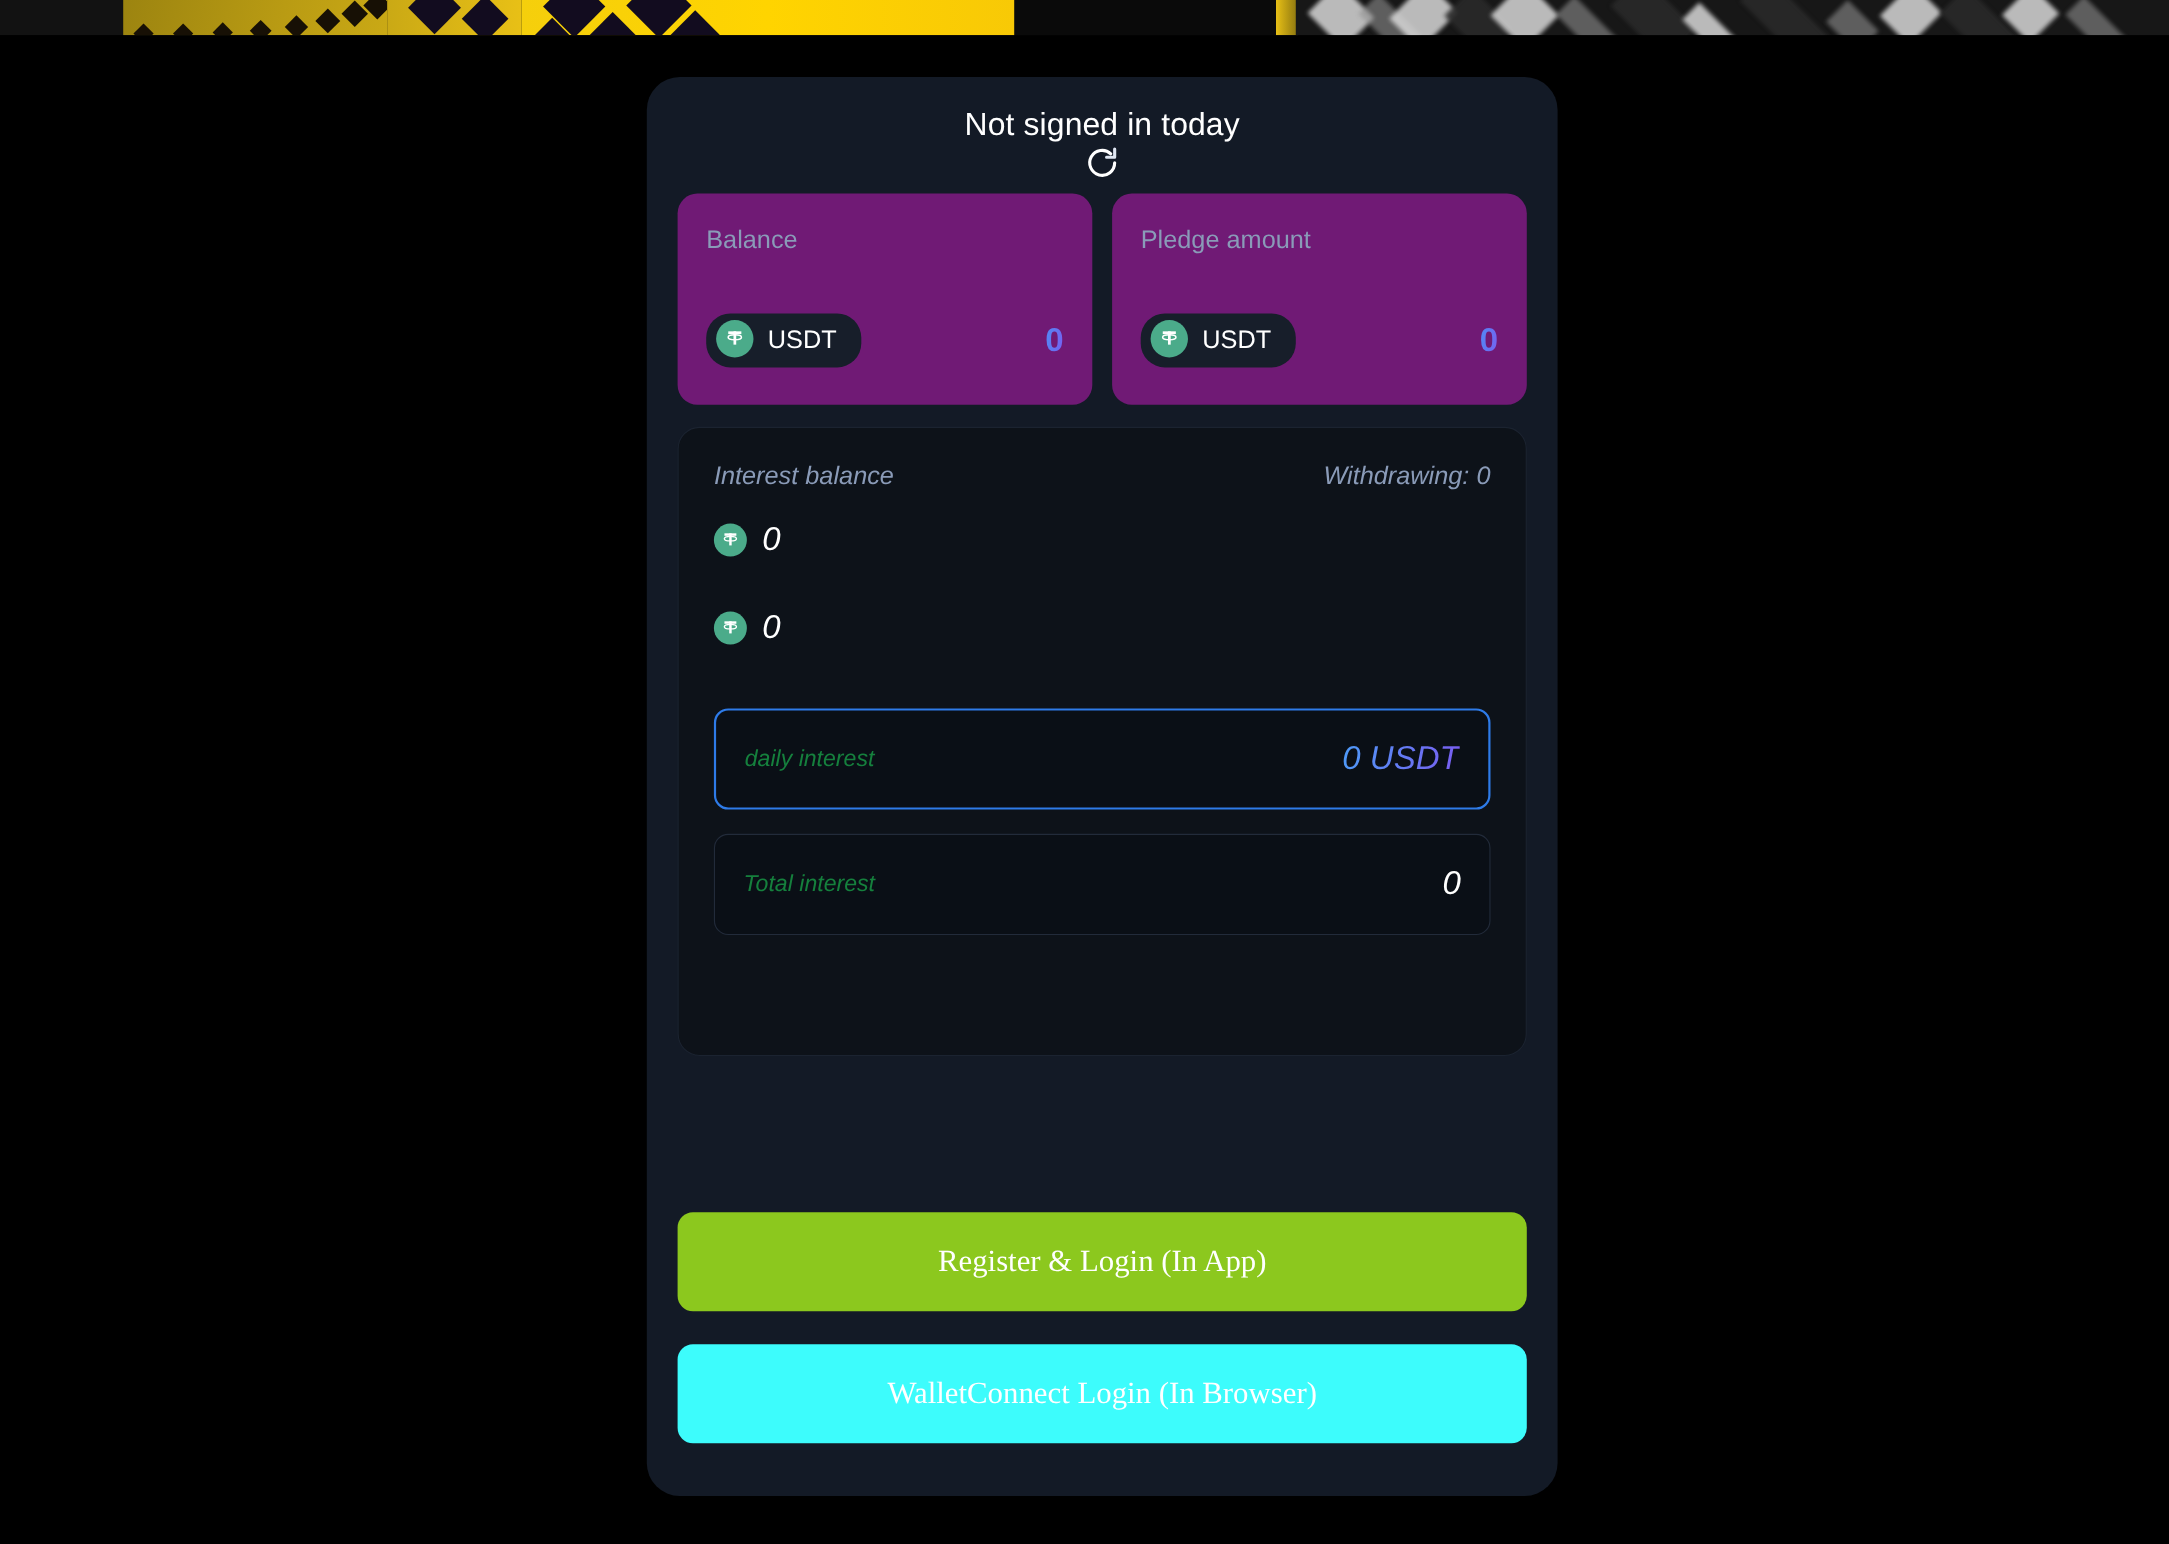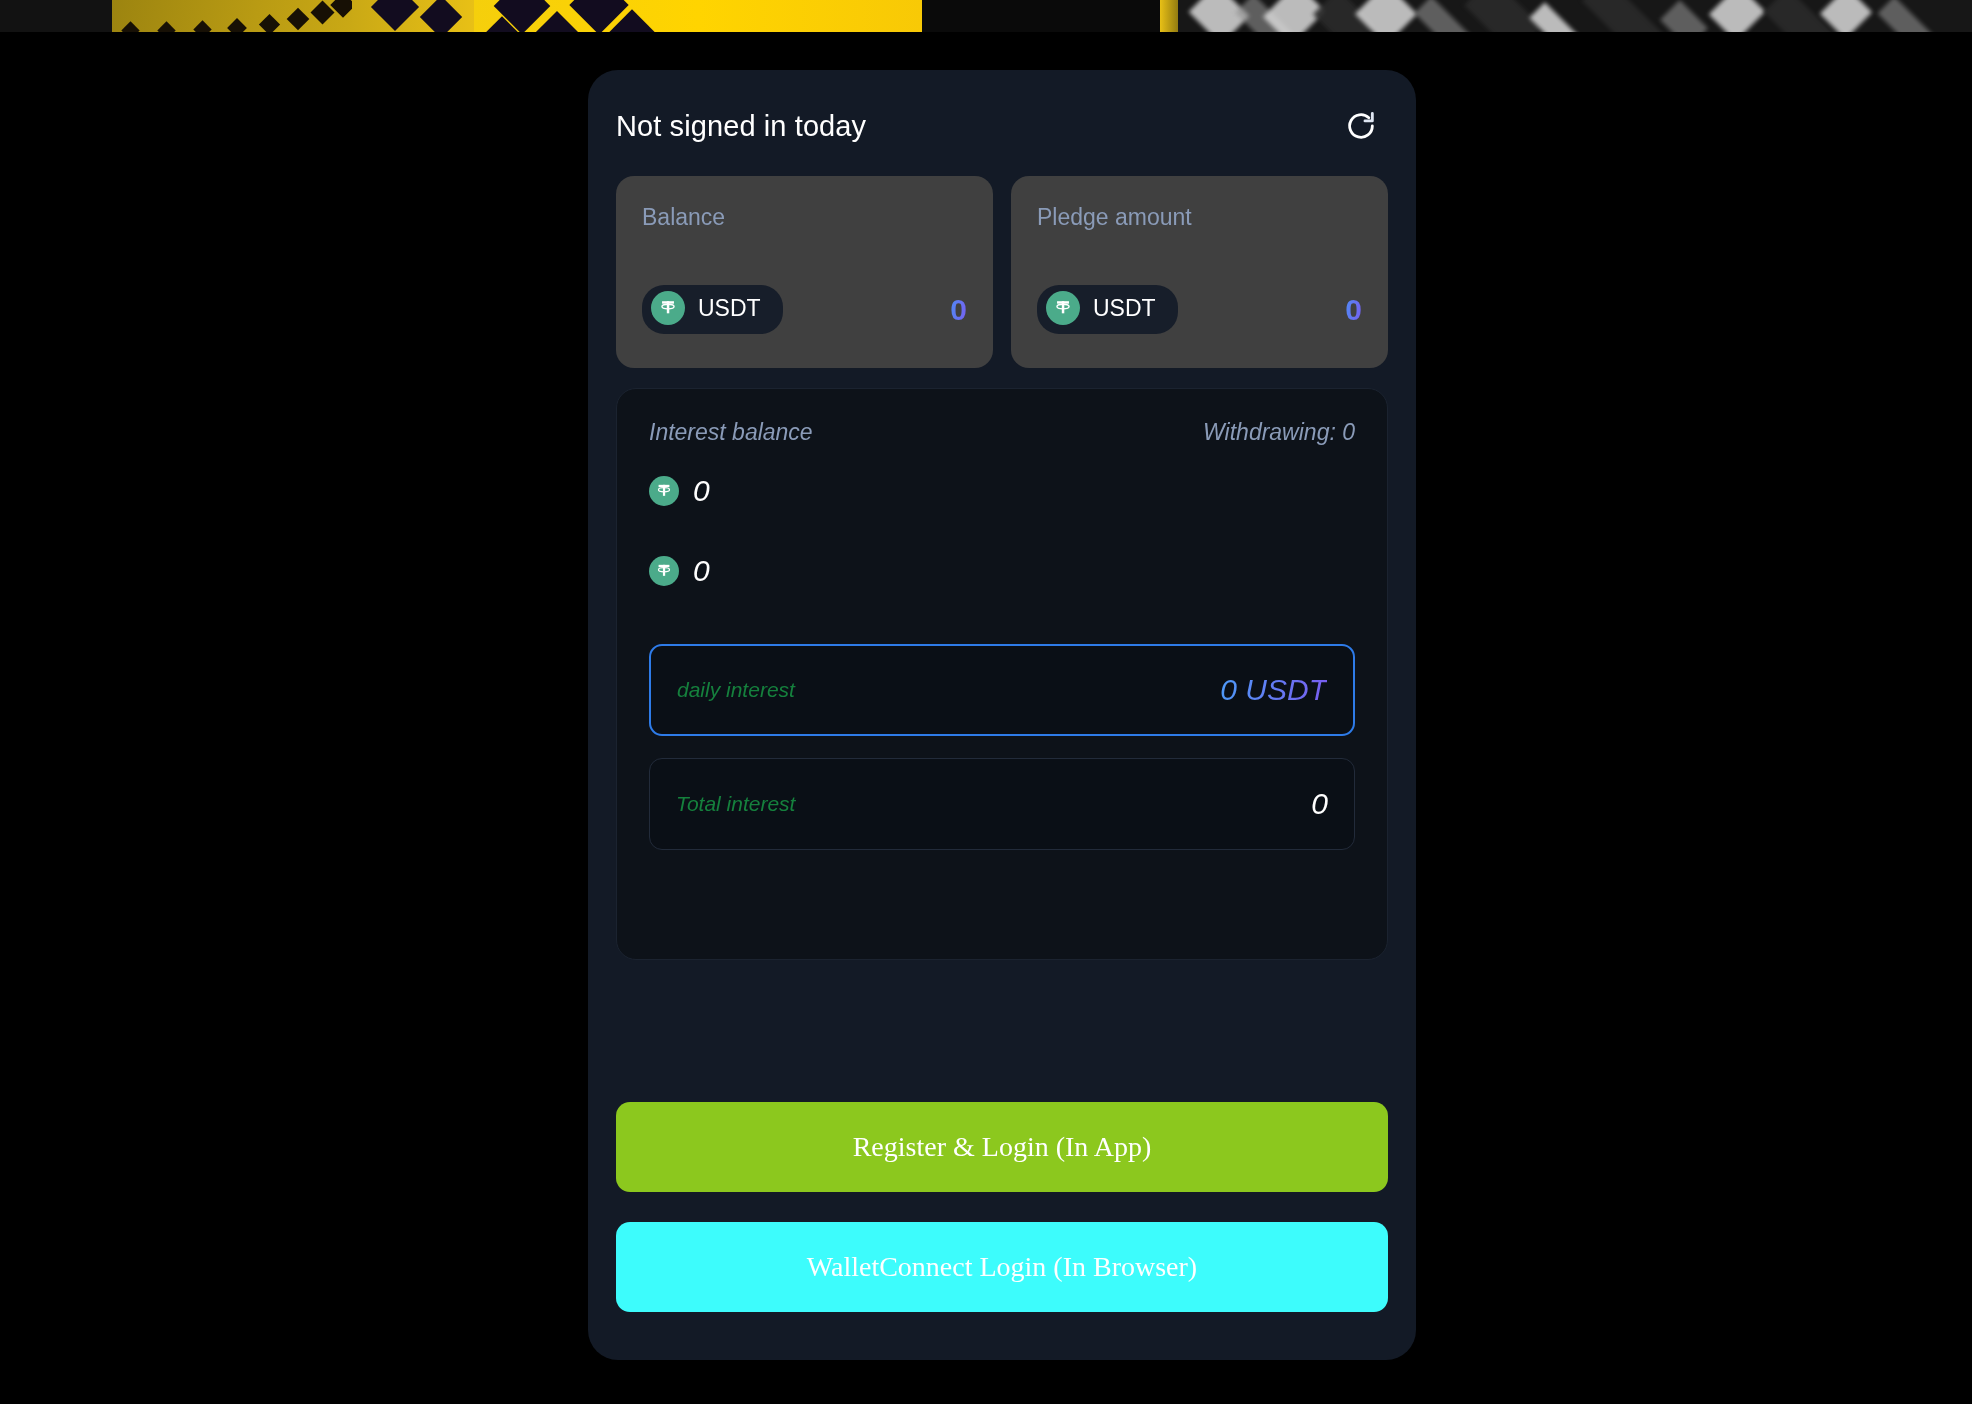--- a/index.html
+++ b/index.html
@@ -92,21 +92,21 @@
     background: #131a26;
     border-radius: 30px;
   }
 
   .card-header {
     position: absolute;
     left: 28px; top: 28px;
     width: 772px; height: 56px;
     display: flex;
     align-items: center;
-    justify-content: space-between;
+    flex-direction: column;
   }
   .header-title {
     font-size: 29px;
     color: #ffffff;
     letter-spacing: 0.1px;
   }
   .refresh-btn {
     width: 54px; height: 54px;
     display: flex;
     align-items: center;
@@ -119,21 +119,21 @@
   .balance-row {
     position: absolute;
     left: 28px; top: 106px;
     width: 772px;
     display: flex;
     gap: 18px;
   }
   .balance-card {
     flex: 1;
     height: 192px;
-    background: #404040;
+    background: #701a75;
     border-radius: 18px;
     padding: 28px 26px;
     position: relative;
   }
   .balance-label {
     font-size: 23px;
     color: #8a9bb8;
   }
   .balance-body {
     position: absolute;

